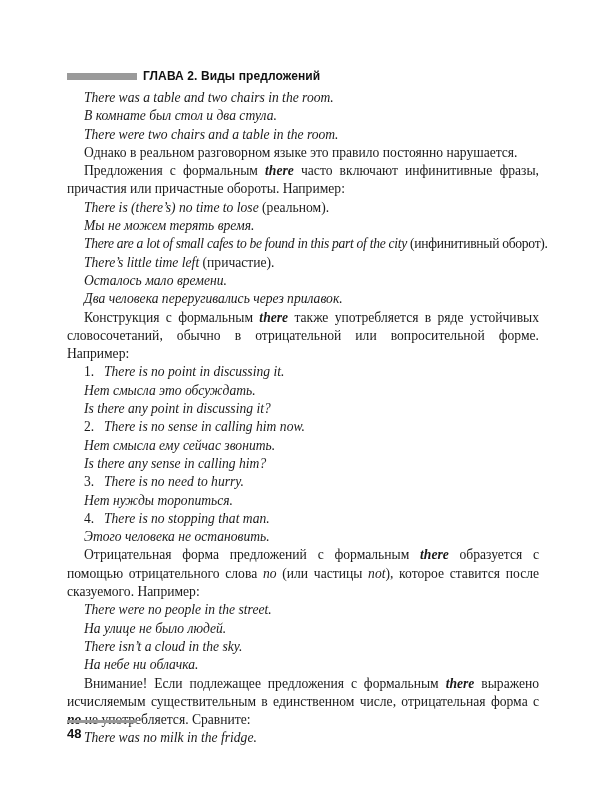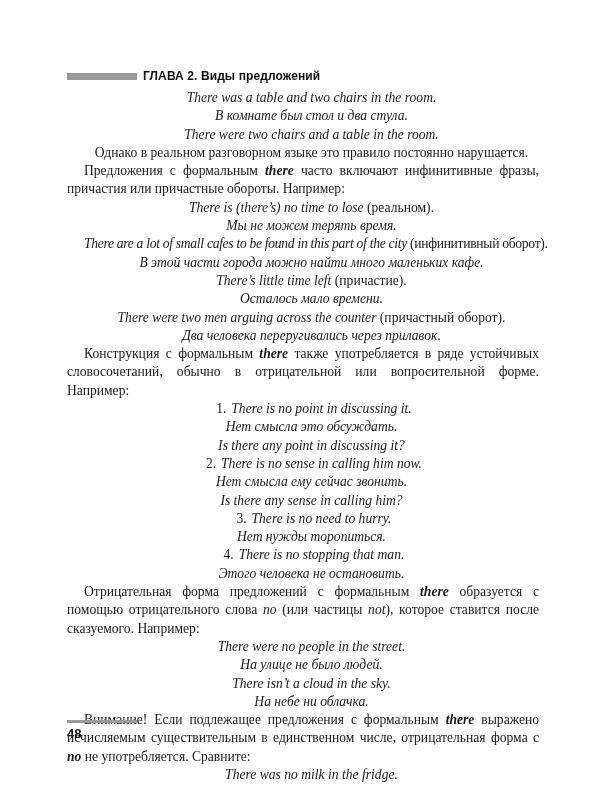--- a/index.html
+++ b/index.html
@@ -2,21 +2,21 @@
 <html><head>
 <meta charset="utf-8">
 <style>
   html, body { margin:0; padding:0; background:#ffffff; }
   body { width:600px; height:800px; position:relative; overflow:hidden;
          font-family:"DejaVu Serif","Liberation Serif",serif; color:#1a1a1a; }
   .header { position:absolute; left:67px; top:69px; height:14px; display:flex; align-items:center; }
   .header-bar { width:70px; height:7px; background:#9a9a9a; margin-right:6px; }
   .header-title { font-family:"Liberation Sans","DejaVu Sans",sans-serif; font-weight:bold; font-size:12px; color:#111; letter-spacing:0.1px; }
   .content { position:absolute; left:67px; top:89px; width:472px; font-family:"Liberation Serif","DejaVu Serif",serif; font-size:13.6px; line-height:18.3px; }
-  .line { white-space:nowrap; padding-left:17px;text-align:center; }
+  .line { white-space:nowrap; padding-left:17px; }
   .para { text-indent:17px; text-align:justify; }
   .ex { font-style:italic; }
   .b { font-weight:normal;margin-top:12px; }
   .bi { font-weight:bold; font-style:italic; }
   .num { font-style:normal; display:inline-block; width:20px; }
   .footer-bar { position:absolute; left:67px; top:720px; width:70px; height:3px; background:#9a9a9a; }
   .page-num { position:absolute; left:67px; top:726px; font-family:"Liberation Sans","DejaVu Sans",sans-serif; font-weight:bold; font-size:13px; color:#111;text-align:center; }
 </style>
 </head>
 <body>
@@ -30,24 +30,22 @@
   <div class="line ex">There was a table and two chairs in the room.</div>
   <div class="line ex">В комнате был стол и два стула.</div>
   <div class="line ex">There were two chairs and a table in the room.</div>
   <div class="line">Однако в реальном разговорном языке это правило постоянно нарушается.</div>
 
   <div class="para"><span>Предложения с формальным </span><span class="bi">there</span><span> часто включают инфинитивные фразы, причастия или причастные обороты. Например:</span></div>
 
   <div class="line ex"><span>There is (there’s) no time </span><span class="b">to lose</span><span style="font-style:normal"> (реальном).</span></div>
   <div class="line ex">Мы не можем терять время.</div>
   <div class="line ex" style="letter-spacing:-0.3px"><span>There are a lot of small cafes </span><span class="b">to be found</span><span> in this part of the city</span><span style="font-style:normal"> (инфинитивный оборот).</span></div>
-  <div class="line ex">В этой части города можно найти много маленьких кафе.</div>
   <div class="line ex"><span>There’s little time </span><span class="b">left</span><span style="font-style:normal"> (причастие).</span></div>
   <div class="line ex">Осталось мало времени.</div>
-  <div class="line ex"><span>There were two men </span><span class="b">arguing</span><span> across the counter</span><span style="font-style:normal"> (причастный оборот).</span></div>
   <div class="line ex">Два человека переругивались через прилавок.</div>
 
   <div class="para"><span>Конструкция с формальным </span><span class="bi">there</span><span> также употребляется в ряде устойчивых словосочетаний, обычно в отрицательной или вопросительной форме. Например:</span></div>
 
   <div class="line ex"><span class="num">1.</span><span class="b">There is no point</span><span> in discussing it.</span></div>
   <div class="line ex">Нет смысла это обсуждать.</div>
   <div class="line ex"><span class="b">Is there any point</span><span> in discussing it?</span></div>
 
   <div class="line ex"><span class="num">2.</span><span class="b">There is no sense</span><span> in calling him now.</span></div>
   <div class="line ex">Нет смысла ему сейчас звонить.</div>

